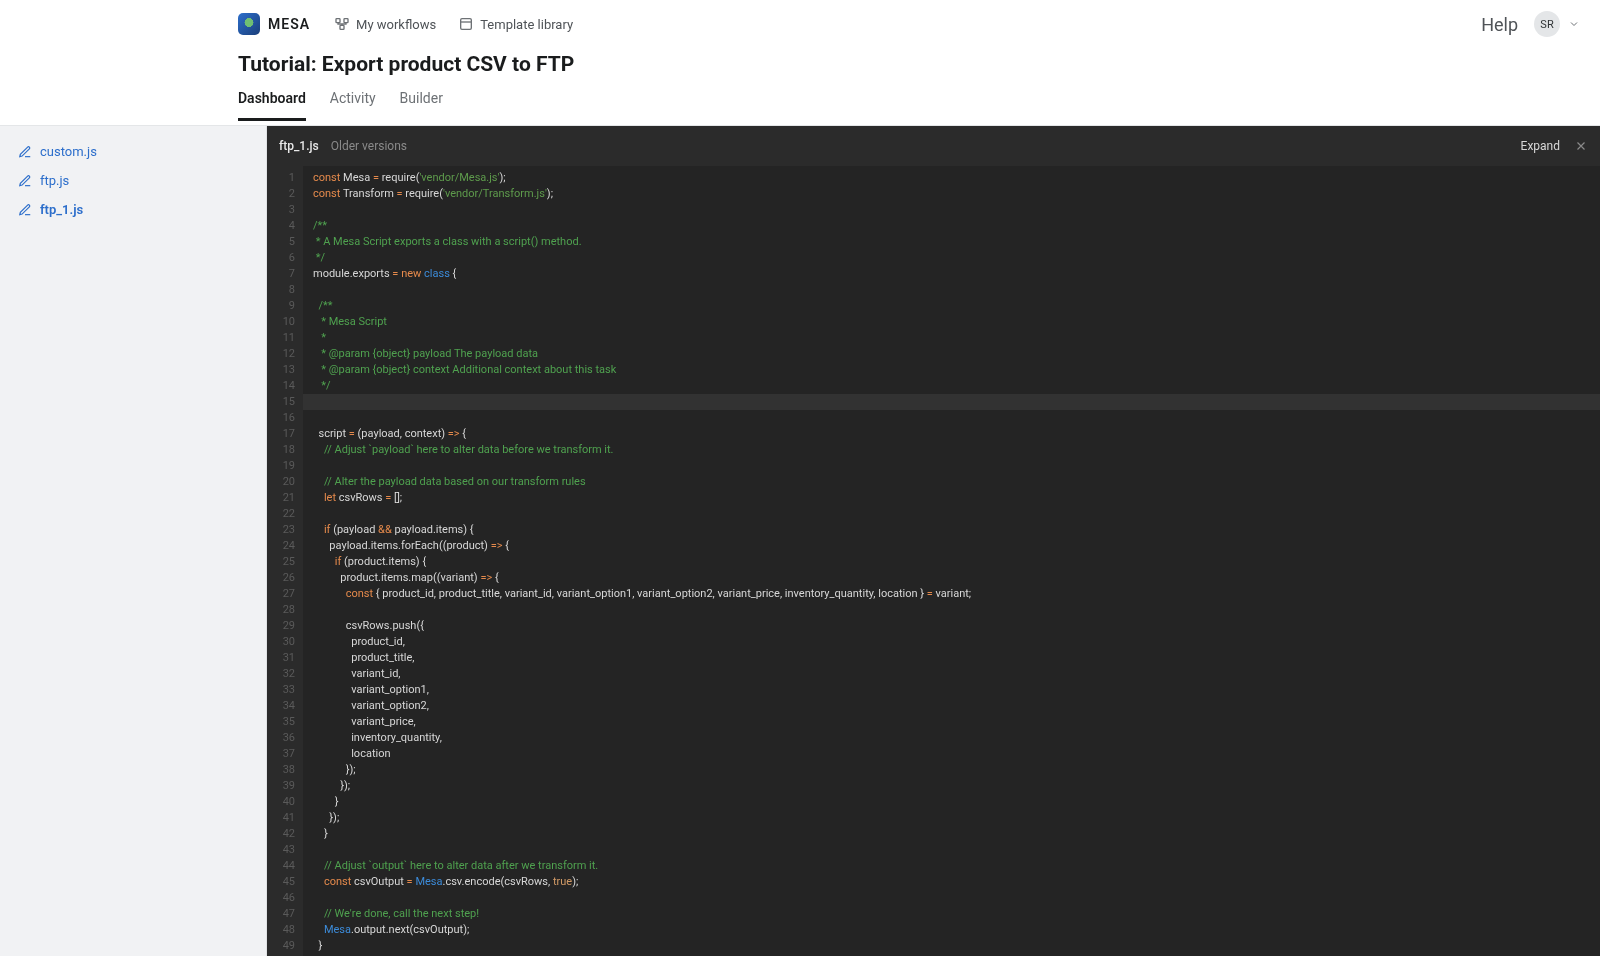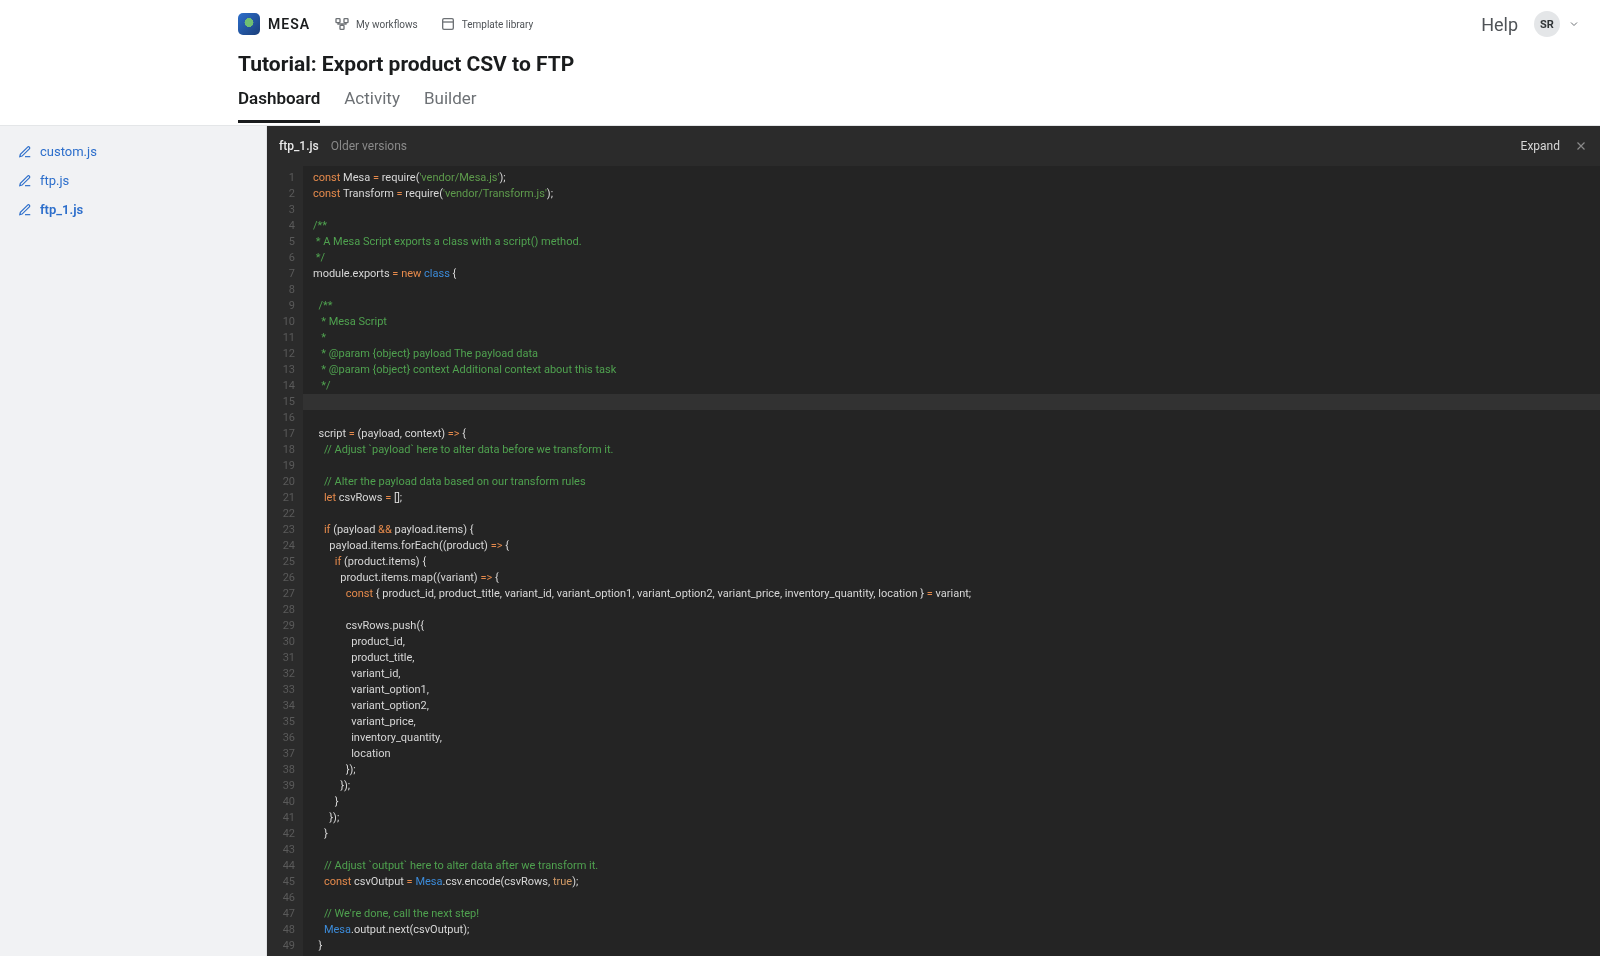--- a/index.html
+++ b/index.html
@@ -1,32 +1,32 @@
 <!DOCTYPE html>
 <html><head>
 <meta charset="utf-8">
 <style>
   * { margin:0; padding:0; box-sizing:border-box; font-family:-apple-system,BlinkMacSystemFont,"Segoe UI",Roboto,sans-serif; }
   body { background:#fff; color:#202223; width:1600px; height:956px; overflow:hidden; }
   .topbar { display:flex; align-items:center; height:48px; padding:0 20px 0 238px; }
   .brand { display:flex; align-items:center; gap:8px; font-weight:600; letter-spacing:1px; font-size:14px; color:#1a1c1d; }
   .brand-icon { width:22px; height:22px; background:linear-gradient(135deg,#2c6ecb,#1b3f7a); border-radius:5px; position:relative; }
   .brand-icon::after { content:""; position:absolute; inset:4px; background:radial-gradient(circle at 50% 40%, #6fbf73 0 40%, transparent 42%); }
-  .topnav { display:flex; align-items:center; gap:22px; margin-left:24px; font-size:10px; color:#4f5357; }
+  .topnav { display:flex; align-items:center; gap:22px; margin-left:24px; font-size:13px; color:#4f5357; }
   .topnav .nav-item { display:flex; align-items:center; gap:6px; cursor:pointer; }
   .nav-icon { width:16px; height:16px; display:inline-block; }
   .spacer { flex:1; }
   .help { font-size:18px; color:#4f5357; margin-right:16px; cursor:pointer; }
   .avatar-wrap { display:flex; align-items:center; gap:8px; cursor:pointer; }
-  .avatar { width:26px; height:26px; border-radius:50%; background:#e4e6e8; color:#303436; font-size:11px; font-weight:700; display:flex; align-items:center; justify-content:center; }
+  .avatar { width:26px; height:26px; border-radius:50%; background:#e4e6e8; color:#303436; font-size:11px; font-weight:400; display:flex; align-items:center; justify-content:center; }
   .chev { width:12px; height:12px; }
   .titlebar { padding:4px 20px 10px 238px; }
   .page-title { font-size:21px; font-weight:700; color:#1a1c1d; }
   .subhead { display:flex; align-items:center; padding:0 20px 0 238px; border-bottom:1px solid #e4e6e8; height:40px; }
-  .tabs { display:flex; gap:24px; font-size:17px; color:#6d7175; }
+  .tabs { display:flex; gap:24px; font-size:14px; color:#6d7175; }
   .tabs .tab { padding-bottom:12px; cursor:pointer; }
   .tabs .tab.active { color:#1a1c1d; font-weight:600; border-bottom:3px solid #1a1c1d; }
   .actions { margin-left:auto; display:flex; gap:10px; }
   .btn { font-size:13px; padding:7px 14px; border-radius:6px; cursor:pointer; border:1px solid #c9cccf; background:#fff; color:#2c6ecb; }
   .btn.primary { background:#2c6ecb; color:#fff; border-color:#2c6ecb; }
 
   .workspace { display:flex; height:859px; }
   .sidebar { width:267px; background:#f1f2f4; border-right:1px solid #e1e3e5; padding:14px 12px; }
   .side-head { display:flex; align-items:center; justify-content:space-between; padding:0 4px 10px 4px; }
   .side-title { font-size:14px; font-weight:600; color:#1a1c1d; }

